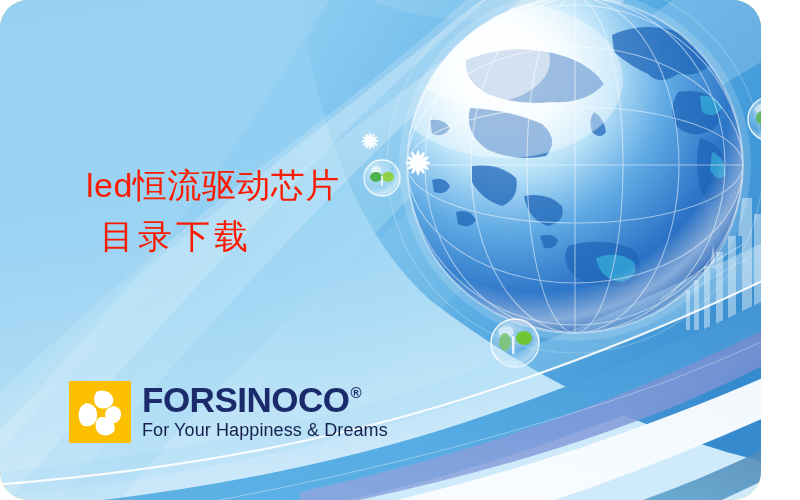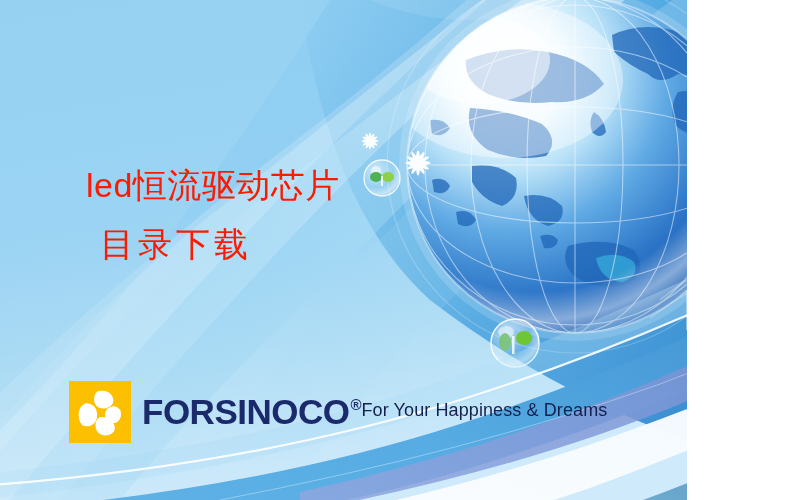--- a/index.html
+++ b/index.html
@@ -5,24 +5,25 @@
   html, body {
     margin: 0;
     padding: 0;
     background: #ffffff;
   }
   body {
     font-family: "Liberation Sans", sans-serif;
   }
   #stage {
     position: relative;
-    width: 687px;
+    width: 761px;
     height: 500px;
     overflow: hidden;
     background: #fde047;
+    border-radius: 28px;
   }
   #bg-svg {
     position: absolute;
     left: 0;
     top: 0;
     width: 800px;
     height: 500px;
     display: block;
   }
 
@@ -40,21 +41,21 @@
     line-height: 44px;
     letter-spacing: 0.5px;
     white-space: nowrap;
     font-family: "Liberation Serif", "DejaVu Serif", serif;
   }
   .headline-line.line1 {
     font-family: "Liberation Sans", "DejaVu Sans", sans-serif;
   }
   .headline-line.line2 {
     margin-left: 14px;
-    margin-top: 16px;
+    margin-top: 8px;
     letter-spacing: 4px;
   }
 
   
   #logo {
     position: absolute;
     left: 69px;
     top: 381px;
     display: flex;
     align-items: center;
@@ -64,21 +65,21 @@
     width: 62px;
     height: 62px;
     background: #fcc000;
     position: relative;
     flex: 0 0 auto;
   }
   #logo-mark svg { display: block; }
   #logo-text {
     margin-left: 11px;
     display: flex;
-    flex-direction: row;
+    flex-direction: column;
     justify-content: space-between;
   }
   #brand-row {
     display: flex;
     align-items: flex-start;
     line-height: 1;
   }
   #brand-name {
     color: #1b2a6b;
     font-size: 35px;

